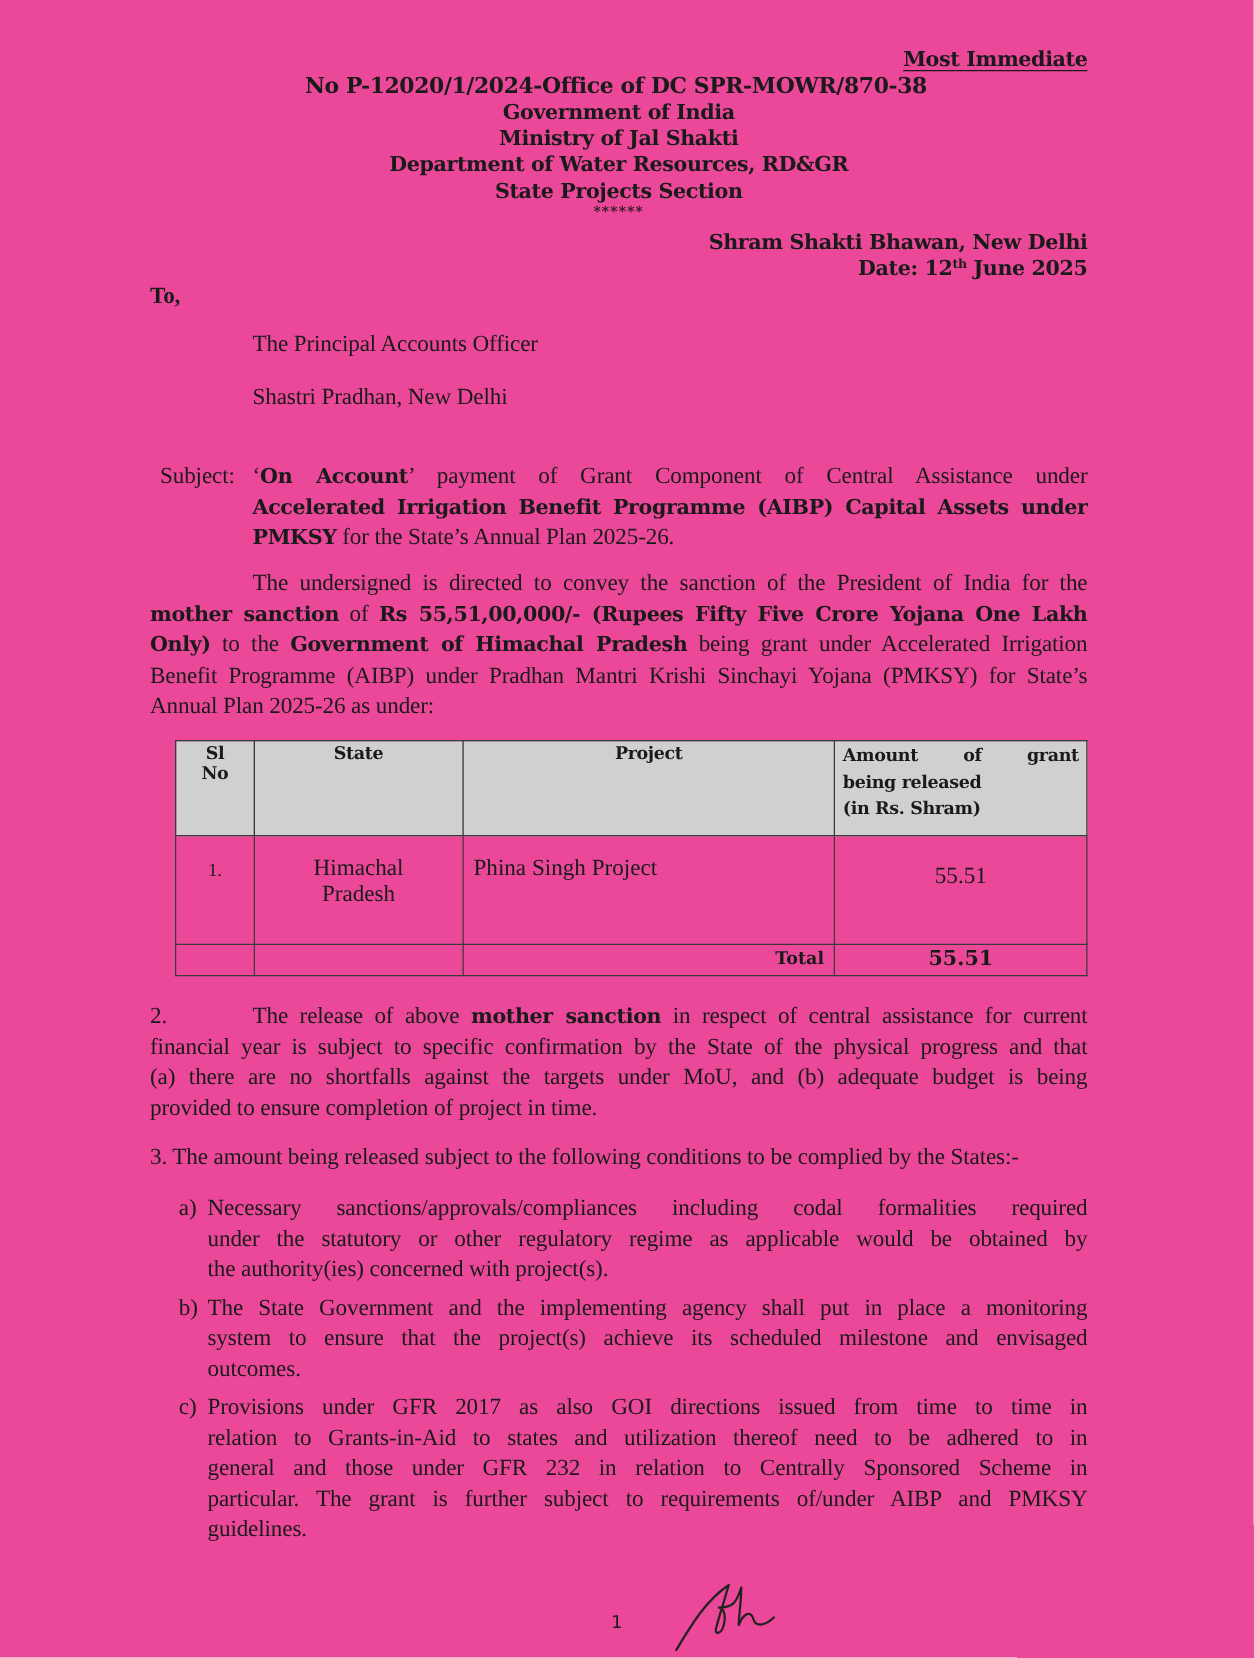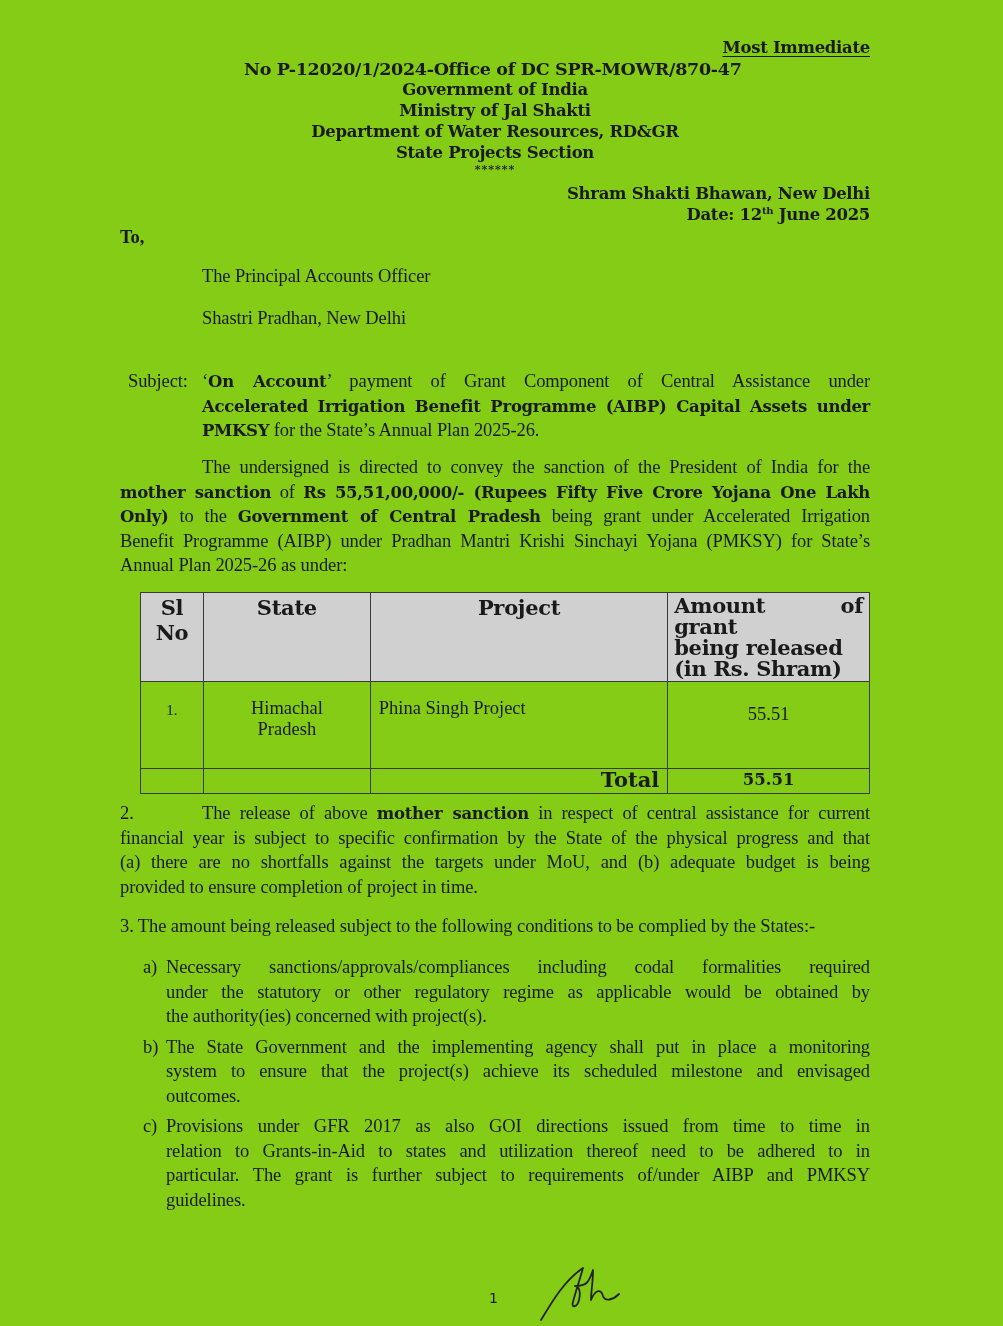--- a/index.html
+++ b/index.html
@@ -2,21 +2,21 @@
 <html><head>
 <meta charset="utf-8">
 <style>
   * { box-sizing: border-box; margin: 0; padding: 0; }
   html, body { width: 1003px; height: 1326px; background: #ffffff; overflow: hidden; }
   body {
     position: relative;
     font-family: "DejaVu Serif", "Liberation Serif", serif;
     color: #1a1a1a;
   }
-  .page { position: absolute; left: 0; top: 0; width: 1003px; height: 1326px; background: #84cc16; }
+  .page { position: absolute; left: 0; top: 0; width: 1003px; height: 1326px; background: #ec4899; }
 
   .abs { position: absolute; white-space: nowrap; }
   .hdr { font-family: "DejaVu Serif", serif; font-weight: bold; font-size: 16.5px; letter-spacing: -0.3px; }
   .body-txt { font-family: "Liberation Serif", serif; font-size: 18.5px; letter-spacing: -0.1px; }
 
   .most-immediate { right: 133px; top: 38px; text-decoration: underline; text-underline-offset: 3px; }
   .centered { left: 0; width: 990px; text-align: center; }
   .ref-no { top: 59px; left: 244px; }
   .gov { top: 80px; }
   .ministry { top: 101px; }
@@ -38,48 +38,48 @@
   .line.last { text-align-last: left; }
   .subject-label { position: absolute; left: 128px; top: 369px; }
   .subject-body { position: absolute; left: 202px; top: 369px; width: 668px; }
 
   table.grant {
     position: absolute; left: 140px; top: 592px; width: 730px;
     border-collapse: collapse;
     font-family: "Liberation Serif", serif; font-size: 18.5px;
   }
   table.grant td, table.grant th { border: 1px solid #3a3a3a; vertical-align: top; }
-  table.grant th { background: #d0d0d0; font-weight: bold; font-family: "DejaVu Serif", serif; font-size: 21px; letter-spacing: -0.3px; height: 76px; padding: 2px 6px; }
+  table.grant th { background: #d0d0d0; font-weight: bold; font-family: "DejaVu Serif", serif; font-size: 14px; letter-spacing: -0.3px; height: 76px; padding: 2px 6px; }
   .c1 { width: 63px; text-align: center; }
   .c2 { width: 167px; text-align: center; }
   .c3 { width: 298px; }
   .c4 { width: 202px; }
   th.c3 { text-align: center; }
   th.c4 { text-align: left; line-height: 21px; }
   td.row1 { height: 87px; padding: 16px 8px 4px 8px; }
   td.c1.row1 { font-size: 15px; padding-top: 20px; }
   td.c4.row1 { text-align: center; padding-top: 22px; }
   td.total-row { height: 25px; padding: 0 8px; line-height: 22px; }
-  td.total-label { text-align: right; font-weight: bold; font-family: "DejaVu Serif", serif; font-size: 21px; }
+  td.total-label { text-align: right; font-weight: bold; font-family: "DejaVu Serif", serif; font-size: 14px; }
   td.total-val { text-align: center; font-weight: bold; font-family: "DejaVu Serif", serif; font-size: 16.5px; }
 
   .list { position: absolute; left: 143px; width: 727px; }
   .list .item { position: relative; padding-left: 23px; }
   .list .lbl { position: absolute; left: 0; top: 0; }
 
   .page-num { left: 489px; top: 1290px; font-family: "DejaVu Sans", sans-serif; font-size: 14px; }
   .signature { position: absolute; left: 535px; top: 1262px; width: 110px; height: 60px; }
 </style>
 </head>
 <body>
 
 <div class="page">
 
   <div class="abs hdr most-immediate">Most Immediate</div>
-  <div class="abs hdr ref-no" style="font-size:17.5px;">No P-12020/1/2024-Office of DC SPR-MOWR/870-47</div>
+  <div class="abs hdr ref-no" style="font-size:17.5px;">No P-12020/1/2024-Office of DC SPR-MOWR/870-38</div>
   <div class="abs hdr centered gov">Government of India</div>
   <div class="abs hdr centered dept">Department of Water Resources, RD&amp;GR</div>
   <div class="abs hdr centered ministry">Ministry of Jal Shakti</div>
   <div class="abs hdr centered section">State Projects Section</div>
   <div class="abs hdr centered stars">******</div>
   <div class="abs hdr place">Shram Shakti Bhawan, New Delhi</div>
   <div class="abs hdr date"><span>Date: 12</span><sup>th</sup><span> June 2025</span></div>
 
   <div class="abs body-txt to">To,</div>
   <div class="abs body-txt addr addr1">The Principal Accounts Officer</div>
@@ -88,21 +88,21 @@
   <div class="body-txt subject-label" style="line-height:24.5px;">Subject:</div>
   <div class="body-txt subject-body">
     <span class="line"><span>‘</span><b class="hdr">On Account</b><span>’</span><span> payment of Grant Component of Central Assistance under</span></span>
     <span class="line"><b class="hdr">Accelerated Irrigation Benefit Programme (AIBP) Capital Assets under</b></span>
     <span class="line last"><b class="hdr">PMKSY</b><span> for the State’s Annual Plan 2025-26.</span></span>
   </div>
 
   <div class="para body-txt" style="top:455px;">
     <span class="line" style="padding-left:82px;">The undersigned is directed to convey the sanction of the President of India for the</span>
     <span class="line"><b class="hdr">mother sanction</b><span> of </span><b class="hdr">Rs 55,51,00,000/- (Rupees Fifty Five Crore Yojana One Lakh</b></span>
-    <span class="line"><b class="hdr">Only)</b><span> to the </span><b class="hdr">Government of Central Pradesh</b><span> being grant under Accelerated Irrigation</span></span>
+    <span class="line"><b class="hdr">Only)</b><span> to the </span><b class="hdr">Government of Himachal Pradesh</b><span> being grant under Accelerated Irrigation</span></span>
     <span class="line">Benefit Programme (AIBP) under Pradhan Mantri Krishi Sinchayi Yojana (PMKSY) for State’s</span>
     <span class="line last">Annual Plan 2025-26 as under:</span>
   </div>
 
   <table class="grant">
     <tbody>
         <tr>
       <th class="c1"><span>Sl</span><br><span>No</span></th>
       <th class="c2">State</th>
       <th class="c3">Project</th>
@@ -148,20 +148,21 @@
     <div class="item" style="margin-bottom:6px;">
       <span class="lbl" style="line-height:24.5px;">b)</span>
       <span class="line">The State Government and the implementing agency shall put in place a monitoring</span>
       <span class="line">system to ensure that the project(s) achieve its scheduled milestone and envisaged</span>
       <span class="line last">outcomes.</span>
     </div>
     <div class="item">
       <span class="lbl" style="line-height:24.5px;">c)</span>
       <span class="line">Provisions under GFR 2017 as also GOI directions issued from time to time in</span>
       <span class="line">relation to Grants-in-Aid to states and utilization thereof need to be adhered to in</span>
+      <span class="line">general and those under GFR 232 in relation to Centrally Sponsored Scheme in</span>
       <span class="line">particular. The grant is further subject to requirements of/under AIBP and PMKSY</span>
       <span class="line last">guidelines.</span>
     </div>
   </div>
 
   <div class="abs page-num">1</div>
   <svg class="signature" viewBox="0 0 110 60">
     <path d="M6 58 C 18 38, 30 18, 48 6 C 44 20, 40 32, 38 40 C 36 46, 42 46, 44 38 C 46 30, 44 24, 40 24 C 52 24, 54 20, 58 8 C 58 20, 56 30, 56 38 C 60 28, 66 26, 68 34 C 70 40, 78 38, 84 32" fill="none" stroke="#222" stroke-width="1.8" stroke-linecap="round" stroke-linejoin="round"></path>
   </svg>
 

